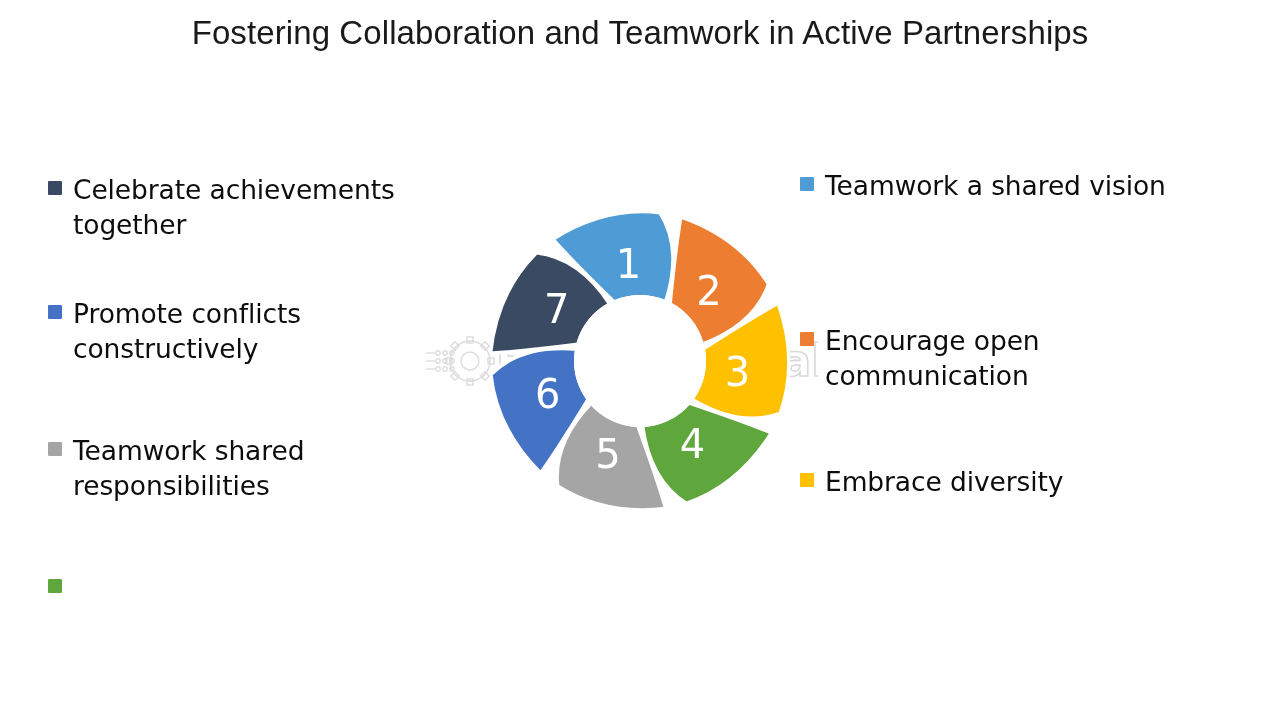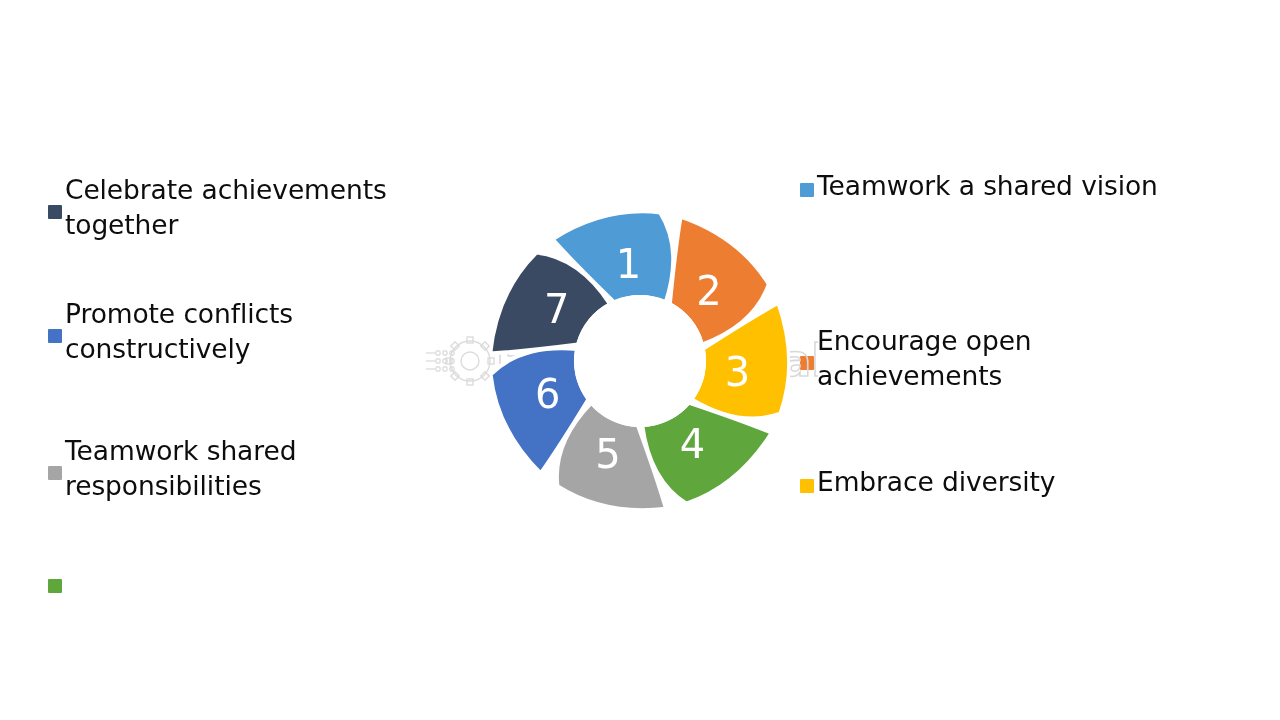--- a/index.html
+++ b/index.html
@@ -25,22 +25,22 @@
   }
 
   
   .bullet-col{position:absolute;}
   .bullet-col.left{left:48px;top:172px;width:430px;}
   .bullet-col.right{left:800px;top:168px;width:430px;}
 
   .bullet-item{
     position:absolute;
     display:flex;
-    align-items:center;
-    gap:3px;
+    align-items:flex-start;
+    gap:11px;
   }
   .bullet-sq{
     width:14px;height:14px;
     flex:0 0 14px;
     margin-top:9px;
     border-radius:1px;
   }
   .bullet-text{
     font-size:26.5px;
     line-height:1.33;
@@ -80,20 +80,21 @@
     stroke:#d9d9d9;
     stroke-width:1.6;
     letter-spacing:0px;
   }
 </style>
 </head>
 <body>
 
 <div id="slide">
 
+  <div class="slide-title">Fostering Collaboration and Teamwork in Active Partnerships</div>
 
   <div class="bullet-col left">
 
     <div class="bullet-item" style="top:0px;left:0px;width:400px;">
       <span class="bullet-sq" style="background: rgb(59, 74, 99);"></span>
       <span class="bullet-text">Celebrate achievements together</span>
     </div>
 
     <div class="bullet-item" style="top:124px;left:0px;width:330px;">
       <span class="bullet-sq" style="background: rgb(68, 114, 196);"></span>
@@ -112,21 +113,21 @@
 
   <div class="bullet-col right">
 
     <div class="bullet-item" style="top:0px;left:0px;width:420px;">
       <span class="bullet-sq" style="background: rgb(78, 155, 213);"></span>
       <span class="bullet-text">Teamwork a shared vision</span>
     </div>
 
     <div class="bullet-item" style="top:155px;left:0px;width:300px;">
       <span class="bullet-sq" style="background: rgb(237, 125, 49);"></span>
-      <span class="bullet-text">Encourage open achievements</span>
+      <span class="bullet-text">Encourage open communication</span>
     </div>
 
     <div class="bullet-item" style="top:296px;left:0px;width:330px;">
       <span class="bullet-sq" style="background: rgb(255, 192, 0);"></span>
       <span class="bullet-text">Embrace diversity</span>
     </div>
   </div>
 
   <div id="diagram-wrap">
 

